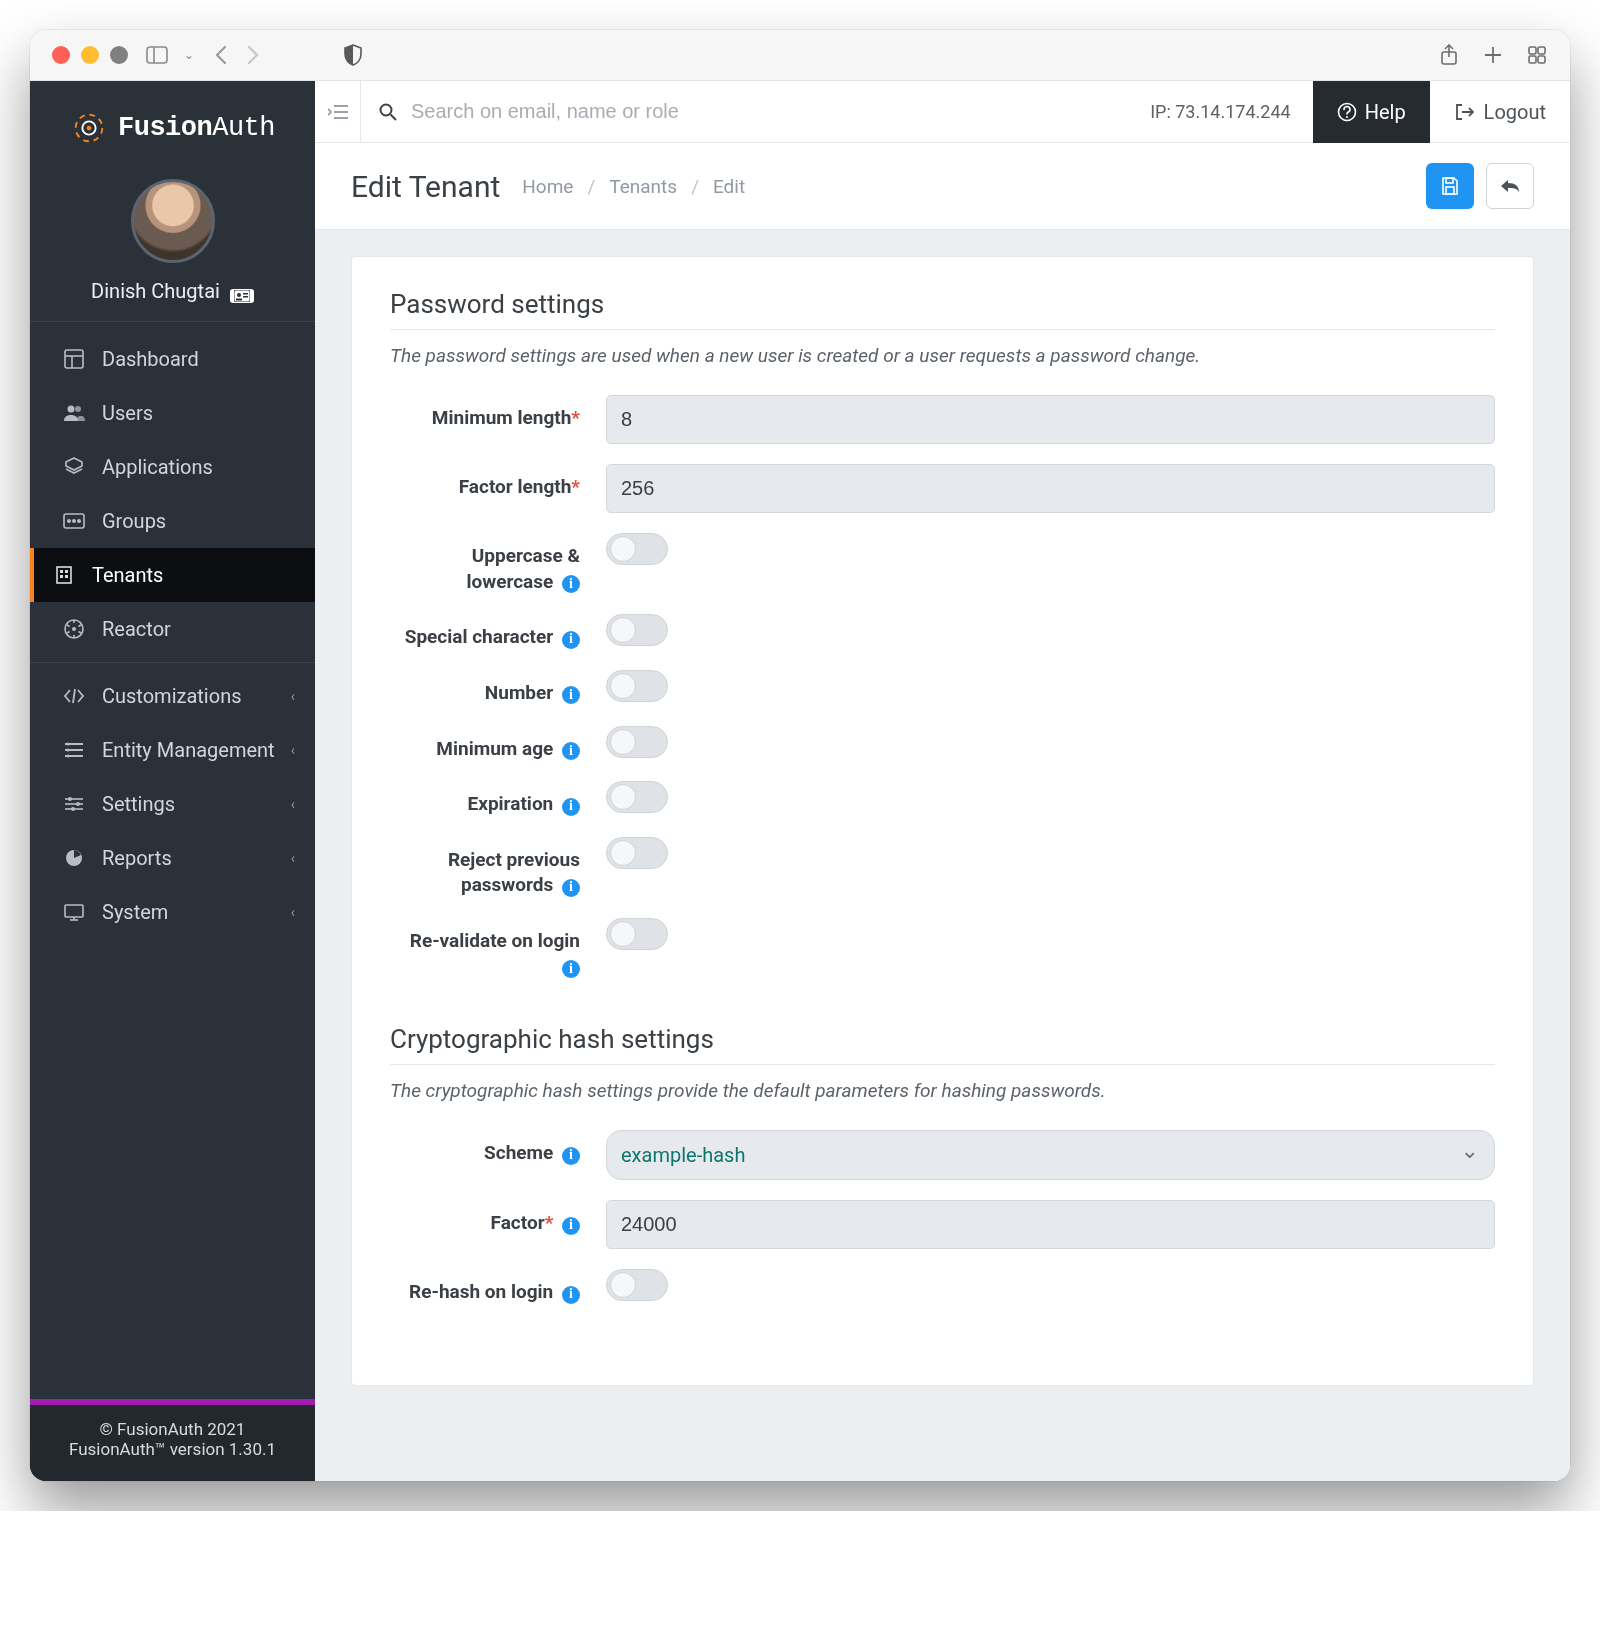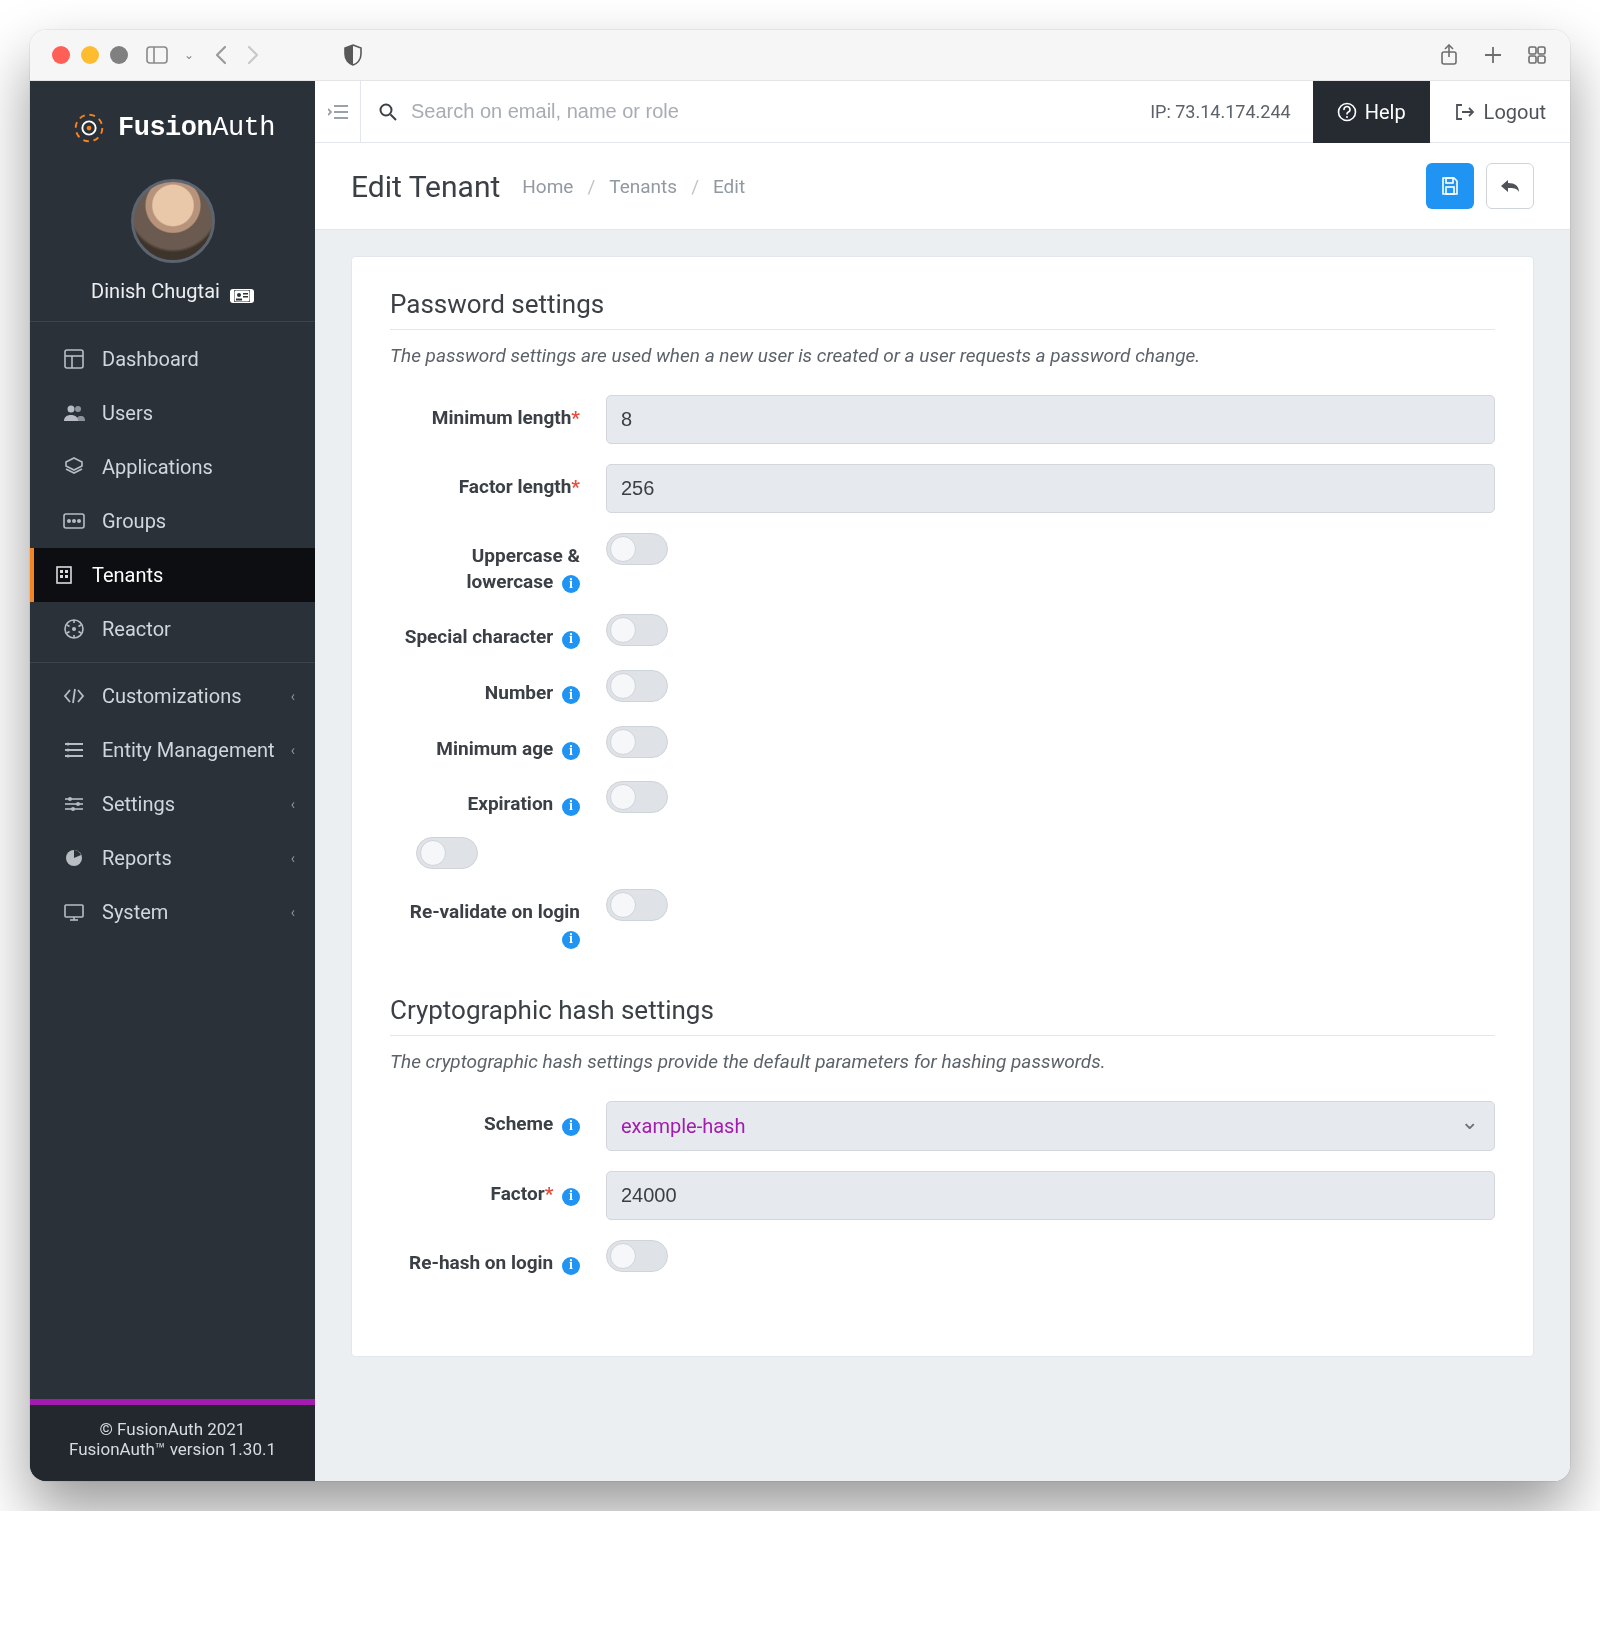--- a/index.html
+++ b/index.html
@@ -65,21 +65,21 @@
   .card { background:#fff; margin:26px 36px; border-radius:4px; border:1px solid #e3e6ea; padding:32px 38px 60px; }
   .section-title { font-size:26px; font-weight:400; color:#3b4046; border-bottom:1px solid #e3e6ea; padding-bottom:10px; margin-bottom:14px;}
   .section-hint { font-style:italic; color:#5c6269; font-size:19px; margin-bottom:28px;}
 
   .form-row { display:flex; align-items:flex-start; margin-bottom:20px; }
   .form-label { width:190px; text-align:right; font-weight:700; font-size:19px; color:#3b4046; padding-top:10px; line-height:1.35;}
   .form-label .req { color:#e74c3c; }
   .info-icon { display:inline-flex; width:18px; height:18px; background:#2094f3; color:#fff; border-radius:50%; font-size:14px; align-items:center; justify-content:center; margin-left:4px; font-style:normal; font-weight:700; font-family:Georgia,serif;}
   .form-control { flex:1; margin-left:26px; }
   .text-input { width:100%; background:#e6e9ed; border:1px solid #d3d7dd; border-radius:5px; padding:12px 14px; font-size:20px; color:#3b4046;}
-  .select-input { width:100%; background:#e6e9ed; border:1px solid #d3d7dd; border-radius:5px; padding:12px 14px; font-size:20px; color:#a21caf; appearance:none; position:relative;}
+  .select-input { width:100%; background:#e6e9ed; border:1px solid #d3d7dd; border-radius:15px; padding:12px 14px; font-size:20px; color:#0f766e; appearance:none; position:relative;}
   .select-wrap { position:relative; }
   .select-wrap::after { content:"⌄"; position:absolute; right:16px; top:8px; font-size:22px; color:#6b7178; pointer-events:none;}
 
   .toggle { width:62px; height:32px; background:#dfe3e8; border:1px solid #cfd4da; border-radius:20px; position:relative; }
   .toggle .knob { position:absolute; width:26px; height:26px; background:#f6f7f9; border:1px solid #cfd4da; border-radius:50%; top:2px; left:3px;}
 
   h2.second { margin-top:45px; }
 
   svg { display:block; }
 </style>
@@ -431,20 +431,21 @@
         <div class="form-row">
           <div class="form-label"><span>Expiration</span> <span class="info-icon">i</span></div>
           <div class="form-control">
               <div class="toggle">
                 <div class="knob"></div>
               </div>
             </div>
         </div>
 
         <div class="form-row">
+          <div class="form-label"><span>Reject previous passwords</span> <span class="info-icon">i</span></div>
           <div class="form-control">
               <div class="toggle">
                 <div class="knob"></div>
               </div>
             </div>
         </div>
 
         <div class="form-row">
           <div class="form-label"><span>Re-validate on login</span> <span class="info-icon">i</span></div>
           <div class="form-control">

